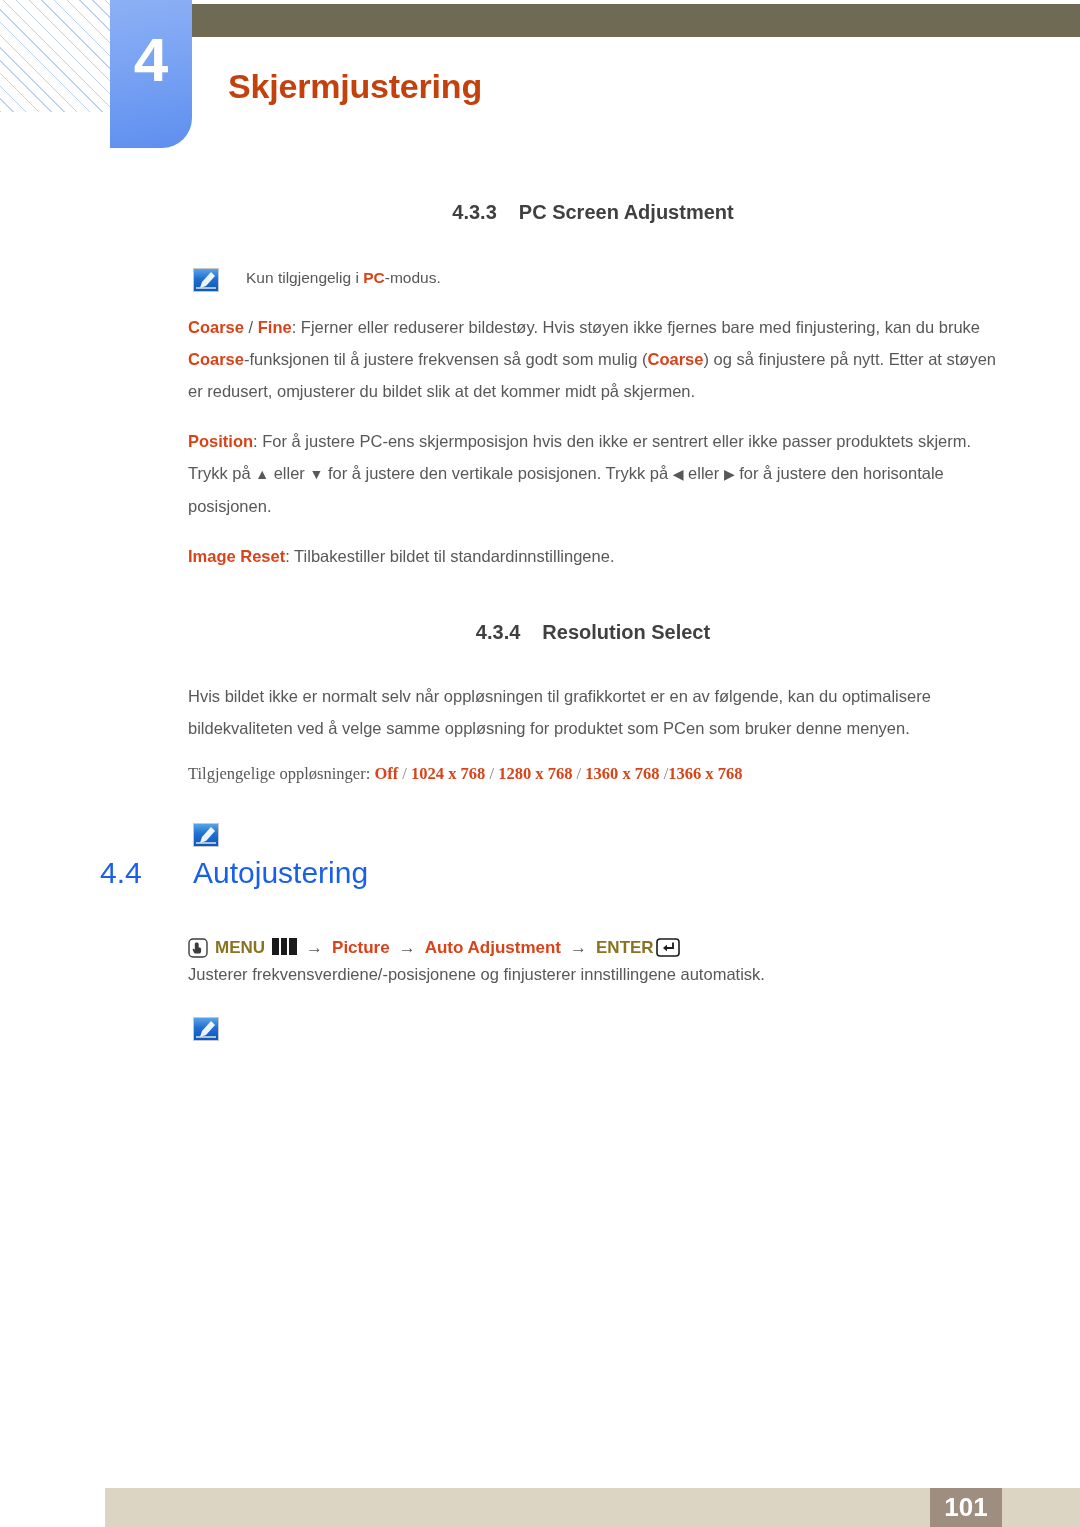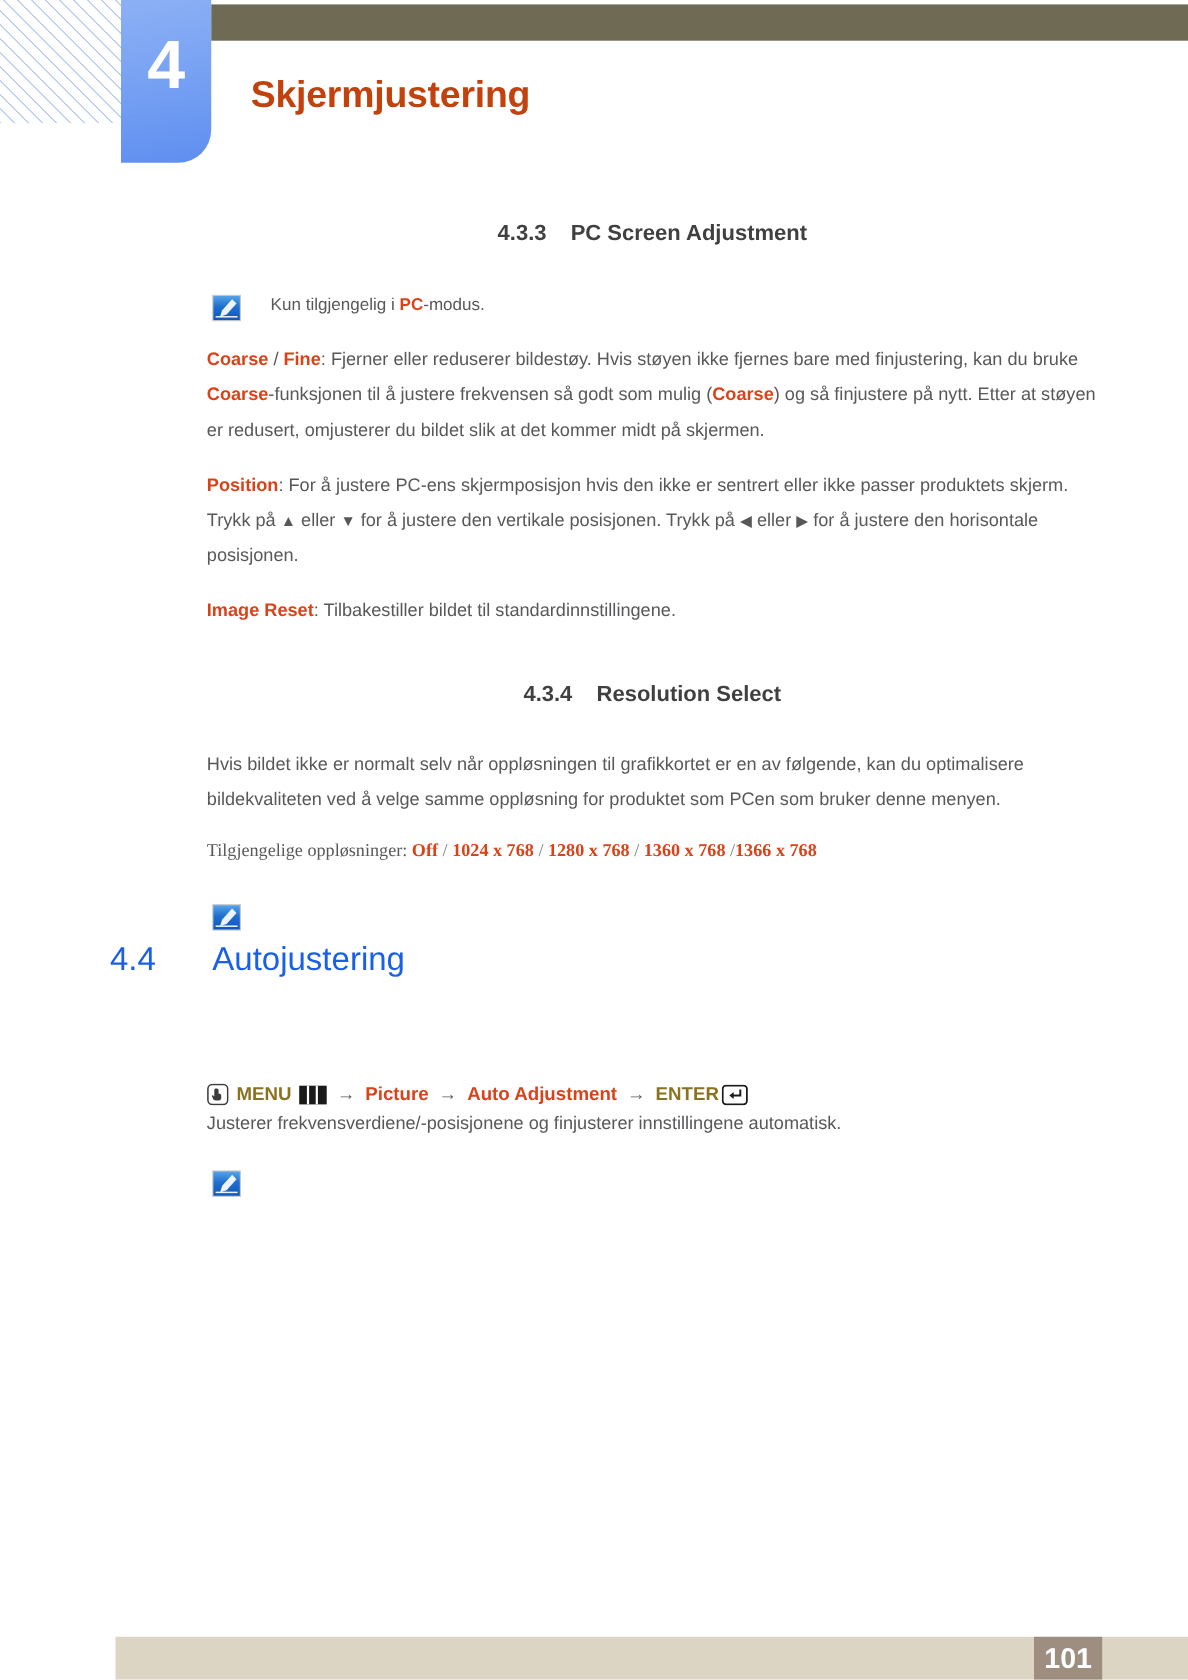--- a/index.html
+++ b/index.html
@@ -123,25 +123,23 @@
   .note-text {
     font-size: 15.5px;
     line-height: 26px;
     margin-left: 26px;
     color: #58585a;
   }
 
   
   .menu-path {
     display: flex;
-    align-items: center;
     font-size: 17px;
     font-weight: bold;
     white-space: nowrap;
-    margin-top: 47px;
   }
   .menu-word { color: #8a7320; }
   .menu-item { color: #d9431a; }
   .path-arrow {
     color: #58585a;
     font-weight: normal;
     margin: 0 9px;
     font-size: 17px;
   }
   .icon-hand {
@@ -190,21 +188,21 @@
     right: 163px;
     top: 1586px;
     font-size: 17px;
     font-weight: bold;
     color: #7d6f63;
   }
   .footer-page {
     position: absolute;
     right: 78px;
     top: 1488px;
-    width: 62px;
+    width: 72px;
     height: 39px;
     background: #9d8e80;
     color: #ffffff;
     font-size: 26px;
     font-weight: bold;
     display: flex;
     align-items: center;
     justify-content: center;
   }
 </style>

